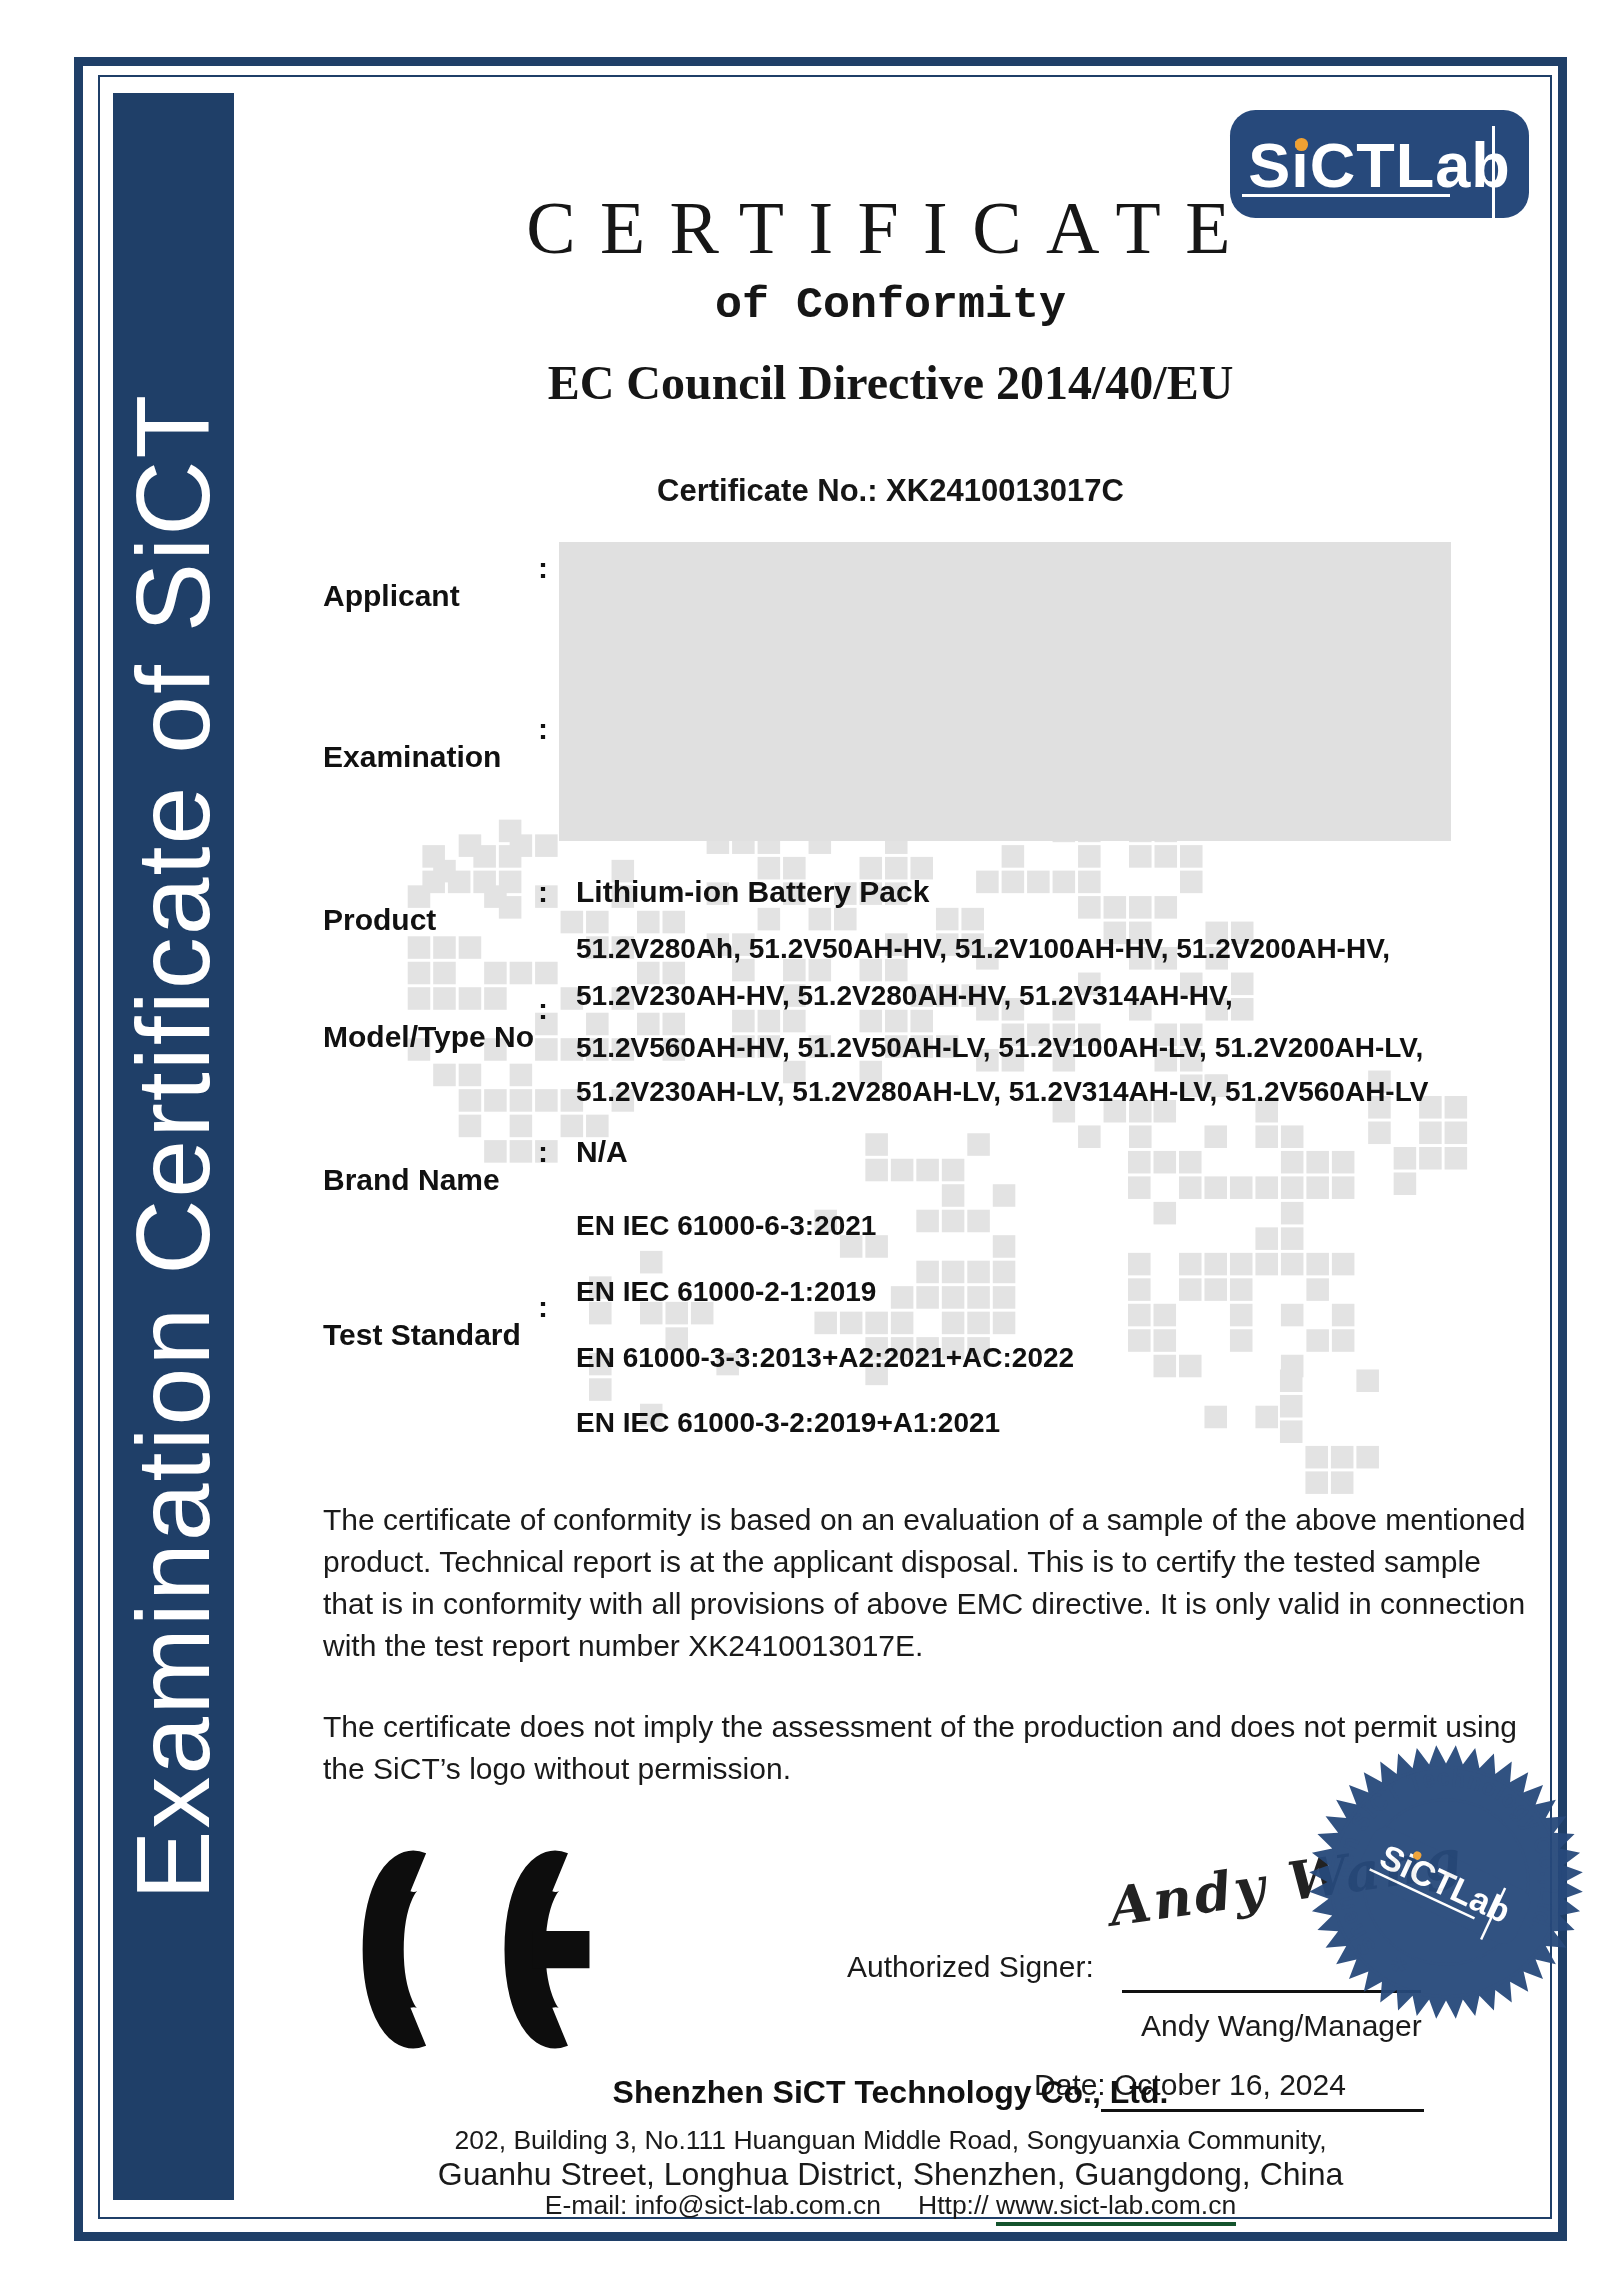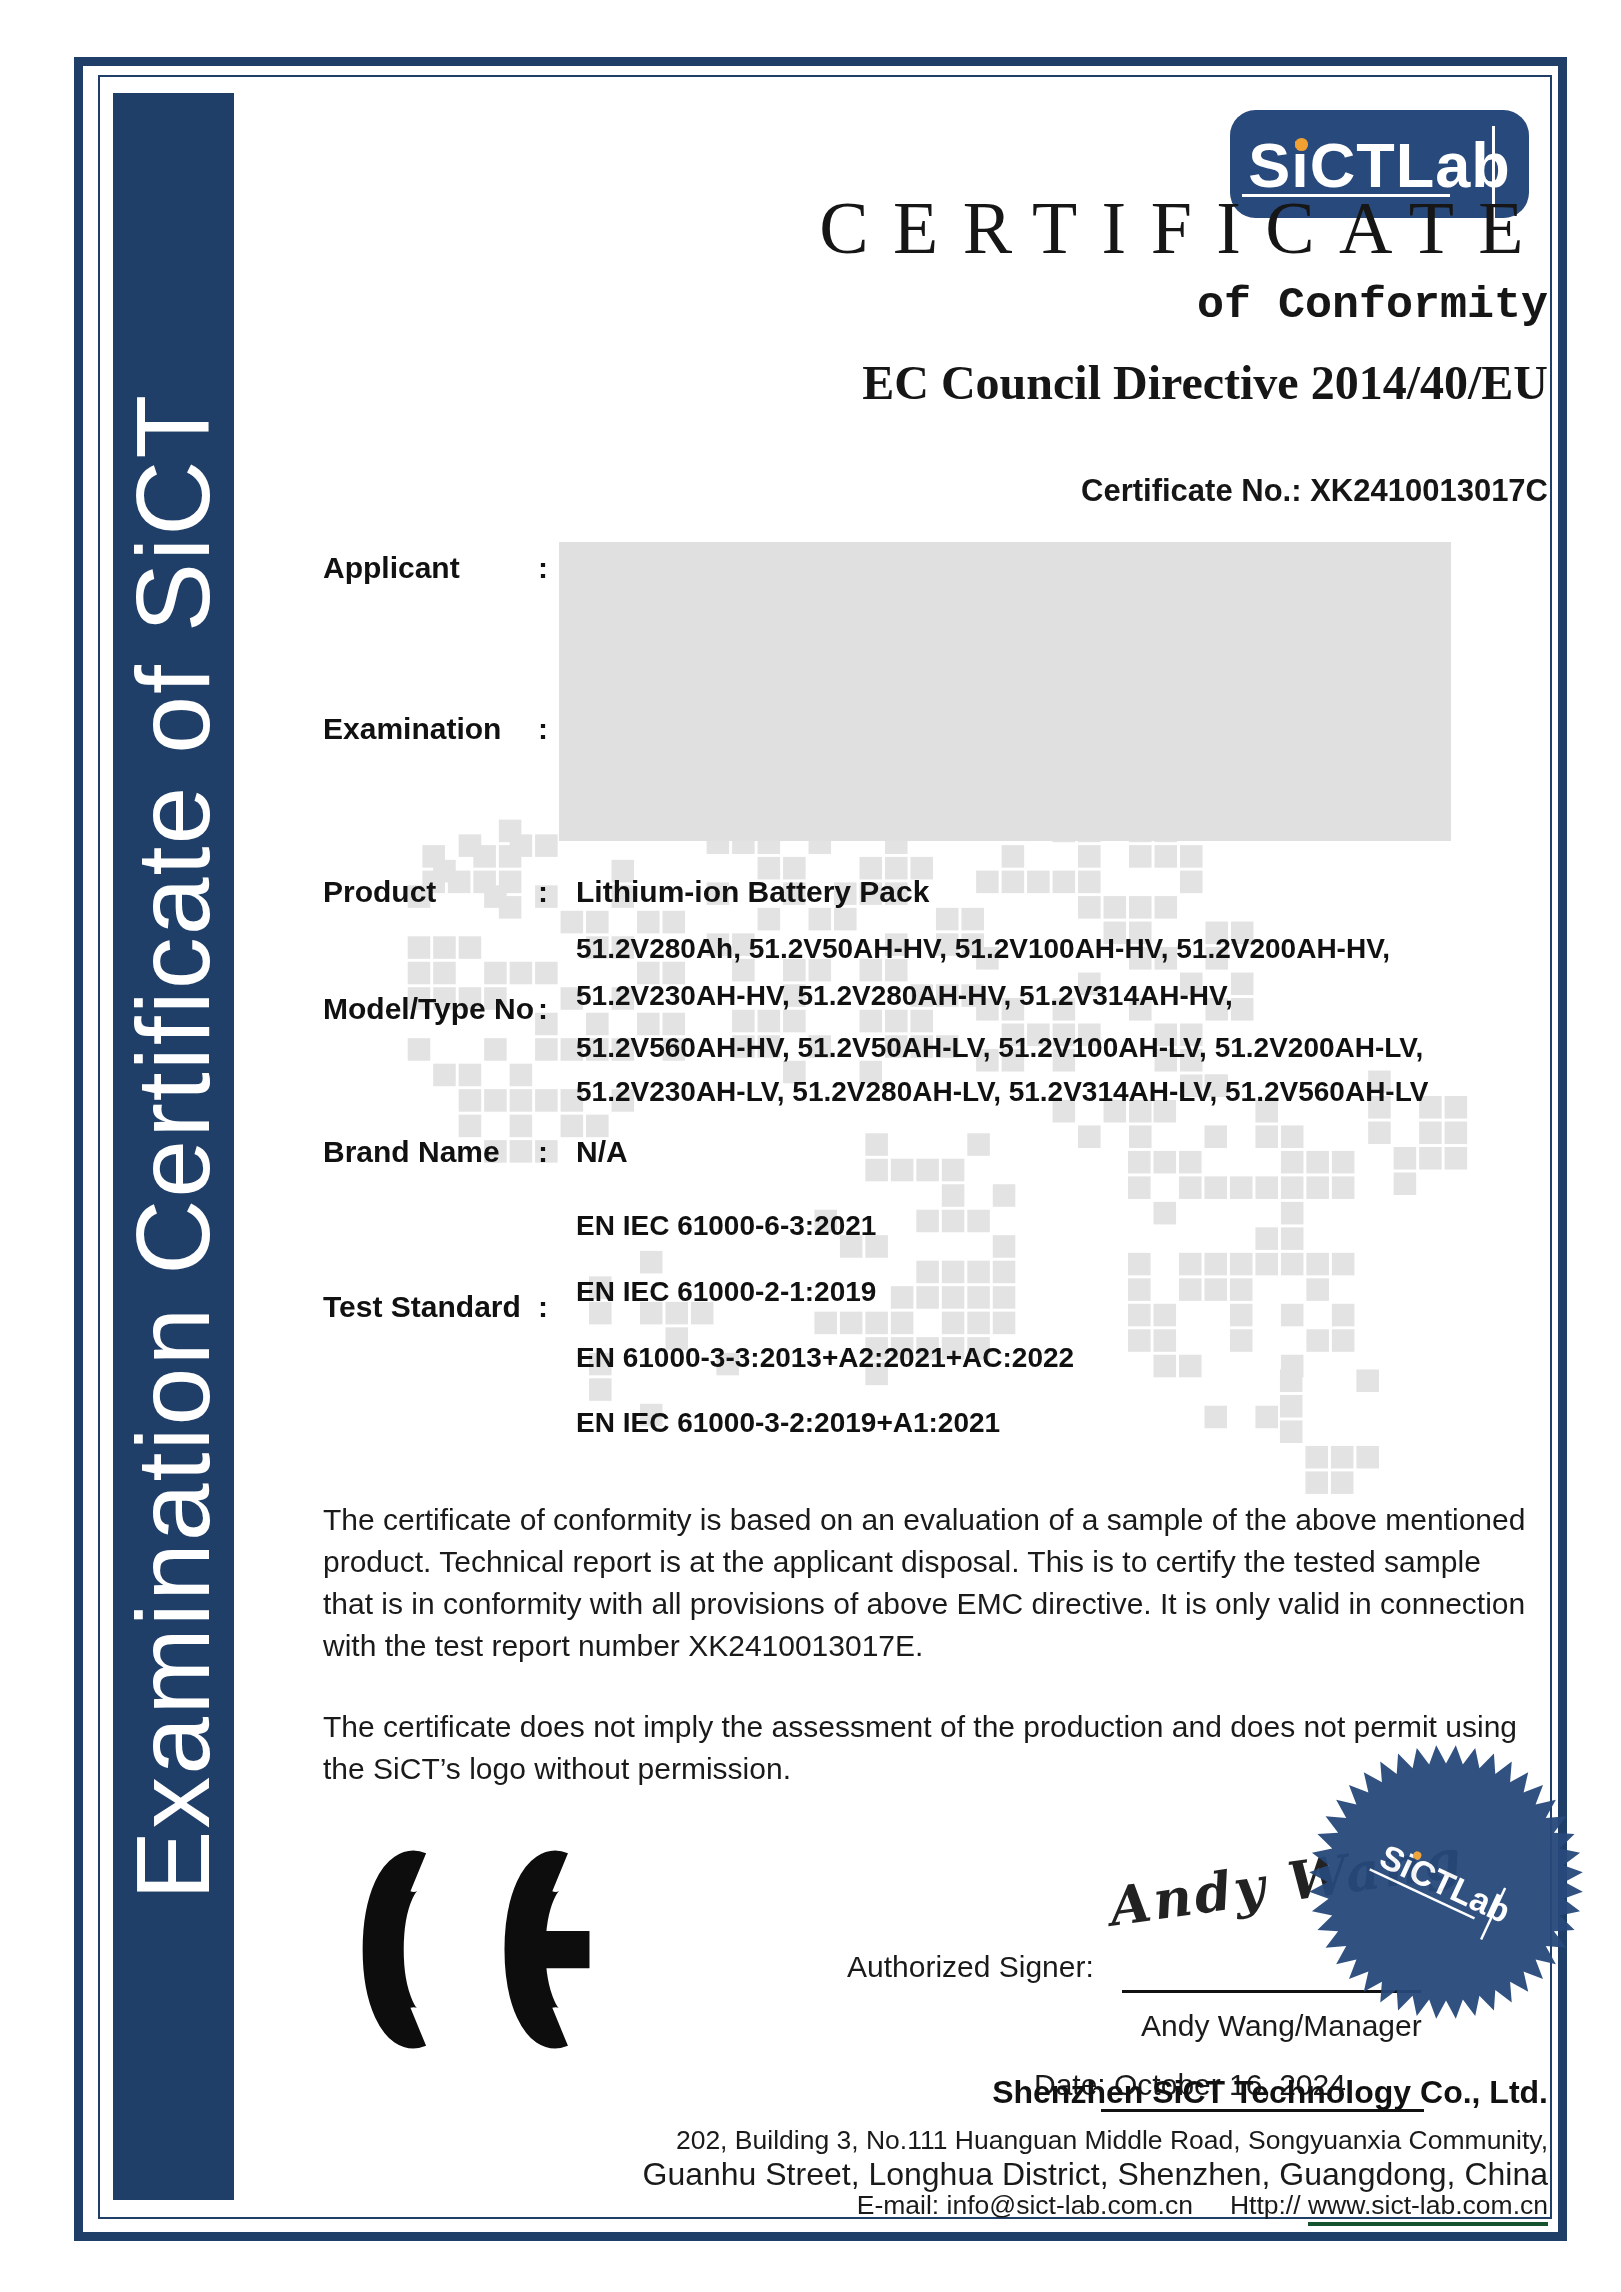--- a/index.html
+++ b/index.html
@@ -18,27 +18,27 @@
   
   #watermark{left:0;top:0;z-index:0;}
   
   .logo{left:1230px;top:110px;width:299px;height:108px;background:#27497b;border-radius:25.5px;z-index:3;}
   .logo-text{position:absolute;left:0;top:0;width:100%;height:108px;line-height:110px;text-align:center;
         color:#fff;font-size:63px;font-weight:bold;letter-spacing:1px;}
   .logo-dot{position:absolute;left:65px;top:28px;width:12.7px;height:12.7px;border-radius:50%;background:#f0a132;}
   .logo-hline{position:absolute;left:11.8px;top:84px;width:208px;height:2.9px;background:#fff;}
   .logo-vline{position:absolute;left:262px;top:15.7px;width:2.9px;height:100px;background:#fff;}
   
-  .cblock{left:233px;width:1315px;text-align:right;z-index:3;color:#161616;}
+  .cblock{left:233px;width:1315px;text-align:center;z-index:3;color:#161616;}
   .title{top:186px;font-family:"Liberation Serif",serif;font-size:74px;font-weight:400;letter-spacing:0.33em;}
   .subtitle{top:280px;font-family:Liberation Mono, monospace;font-size:45px;font-weight:bold;}
   .directive{top:355px;font-family:"Liberation Serif",serif;font-size:48px;font-weight:bold;}
   .certno{top:473px;font-size:31px;font-weight:bold;}
   
-  .flabel{left:323px;font-size:30px;font-weight:bold;color:#111;z-index:3;}
+  .flabel{left:323px;font-size:30px;font-weight:bold;color:#111;z-index:3;margin-top:28px;}
   .fcolon{left:538px;font-size:30px;font-weight:bold;color:#111;z-index:3;}
   .fvalue{left:576px;font-size:30px;font-weight:bold;color:#111;z-index:3;white-space:nowrap;}
   .mline{left:576px;font-size:28px;font-weight:bold;color:#111;z-index:3;white-space:nowrap;}
   .redact{left:559px;top:542px;width:892px;height:299px;background:#e0e0e0;z-index:2;}
   
   .para{left:323px;width:1210px;font-size:30px;line-height:42px;color:#1a1a1a;z-index:3;}
   .p1{top:1499px;}
   .p2{top:1706px;}
   
   #ce{left:337px;top:1841px;z-index:3;}

